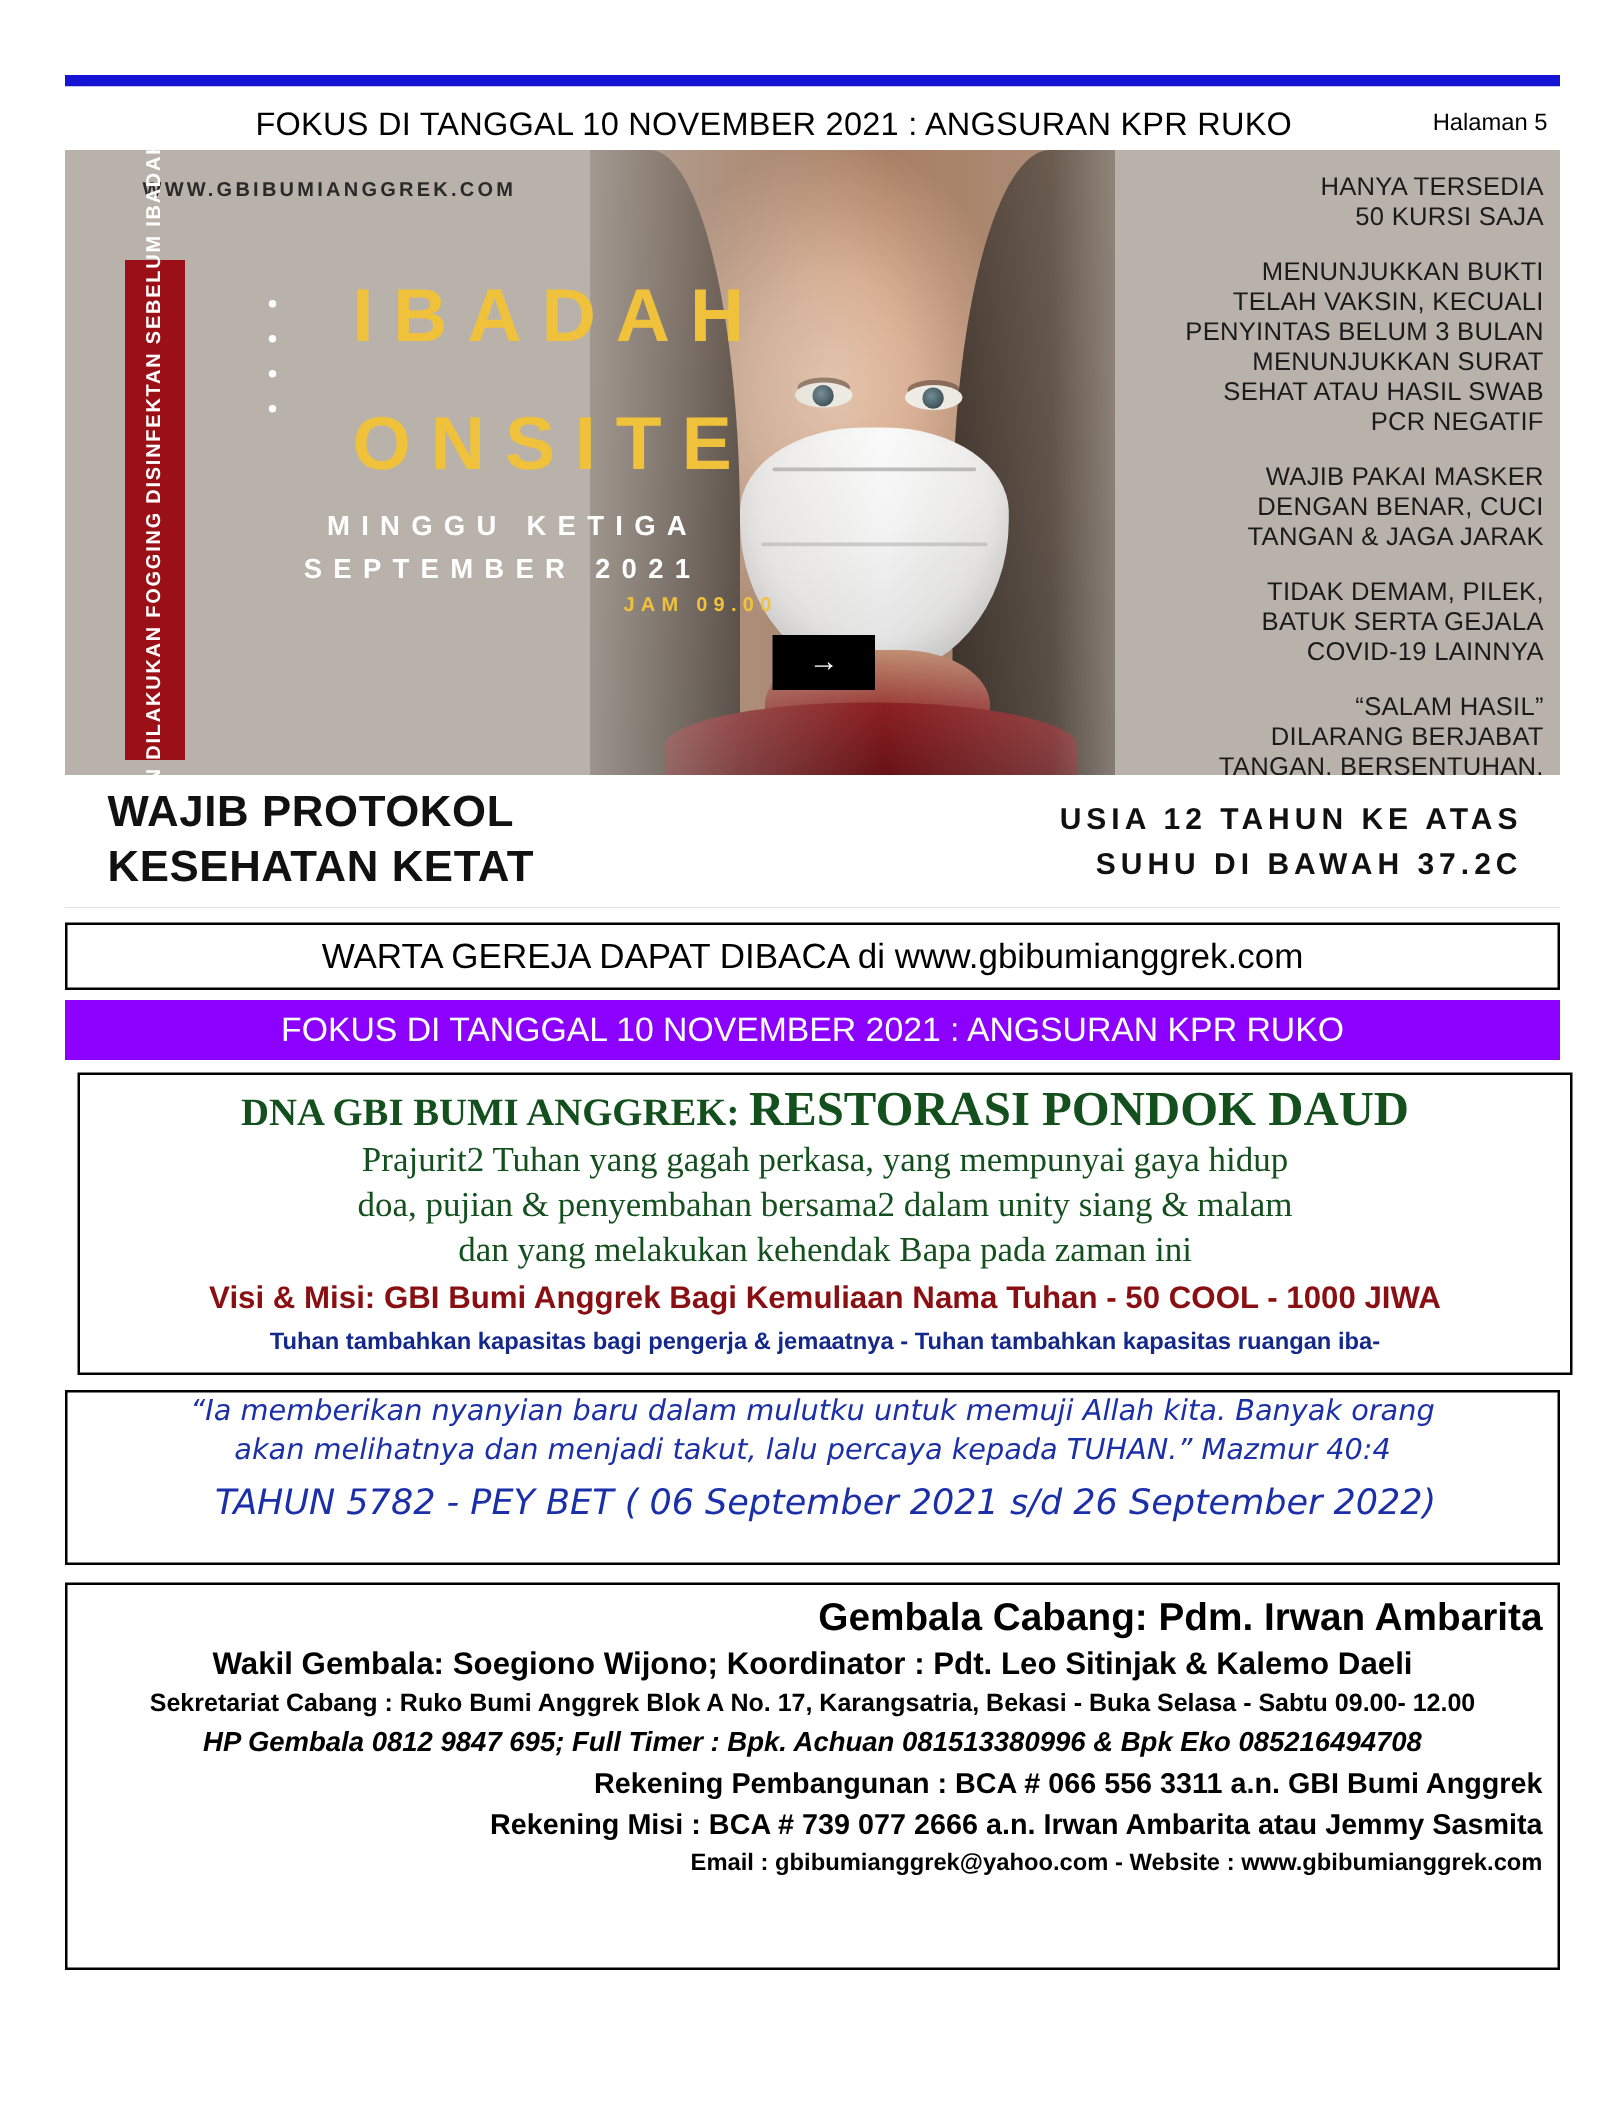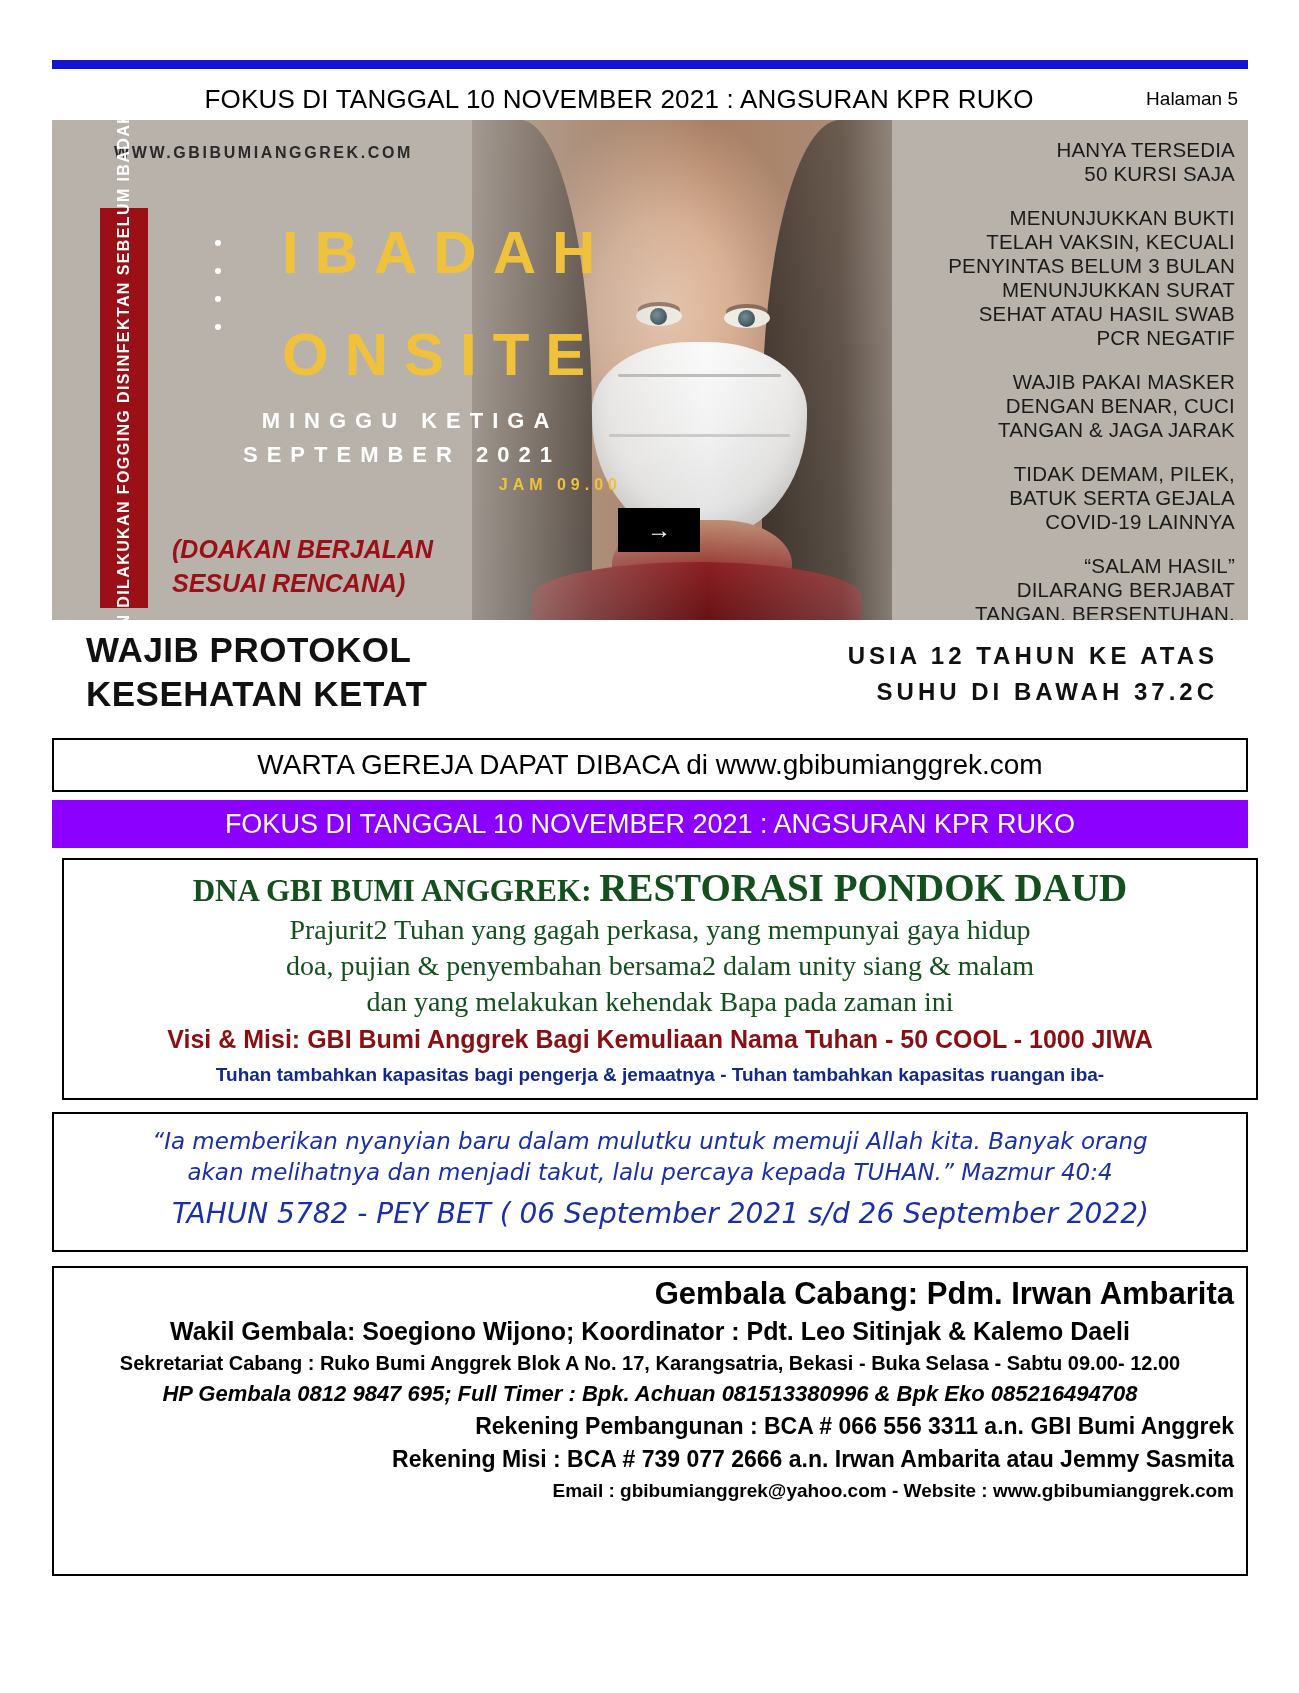--- a/index.html
+++ b/index.html
@@ -403,21 +403,20 @@
   
   .verse-box {
     position: absolute;
     left: 52px;
     top: 1112px;
     width: 1196px;
     height: 140px;
     border: 2px solid #000;
     box-sizing: border-box;
     text-align: center;
-    padding-top: 12px;
   }
   .verse-text {
     font-family: "DejaVu Sans", sans-serif;
     font-style: italic;
     color: #1a2fa8;
     font-size: 23px;
     line-height: 31px;
     padding: 0 18px;
   }
   .verse-year {
@@ -523,24 +522,20 @@
         <span></span>
     </div>
 
     <div class="ibadah">IBADAH</div>
     <div class="onsite">ONSITE</div>
 
     <div class="line-minggu">MINGGU KETIGA</div>
     <div class="line-sept">SEPTEMBER 2021</div>
     <div class="line-jam">JAM 09.00</div>
 
-    <div class="doakan">
-      <div>(DOAKAN BERJALAN</div>
-      <div>SESUAI RENCANA)</div>
-    </div>
 
     <div class="arrow-box">→</div>
 
     <div class="right-rules">
       <div class="rule" style="white-space: pre-line;">HANYA TERSEDIA
 50 KURSI SAJA</div>
       <div class="rule" style="white-space: pre-line;">MENUNJUKKAN BUKTI
 TELAH VAKSIN, KECUALI
 PENYINTAS BELUM 3 BULAN
 MENUNJUKKAN SURAT

